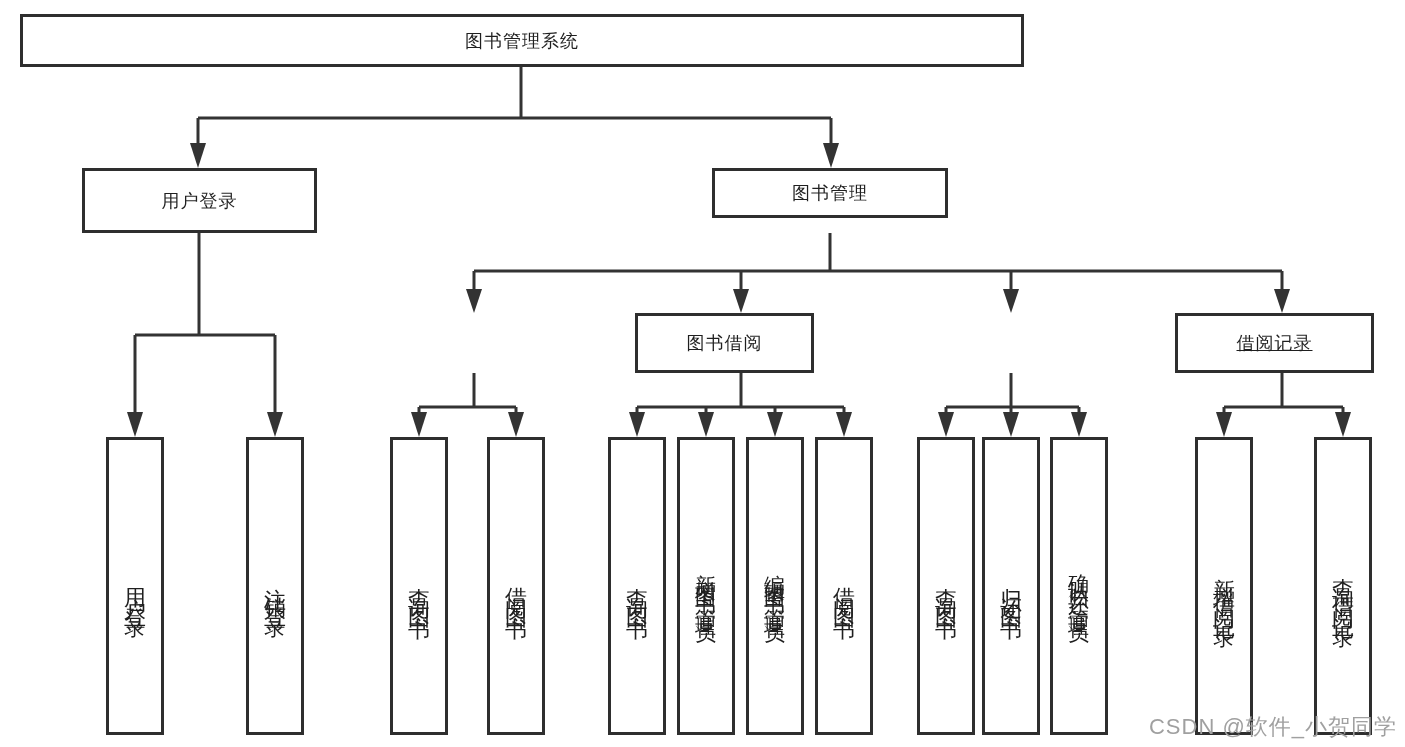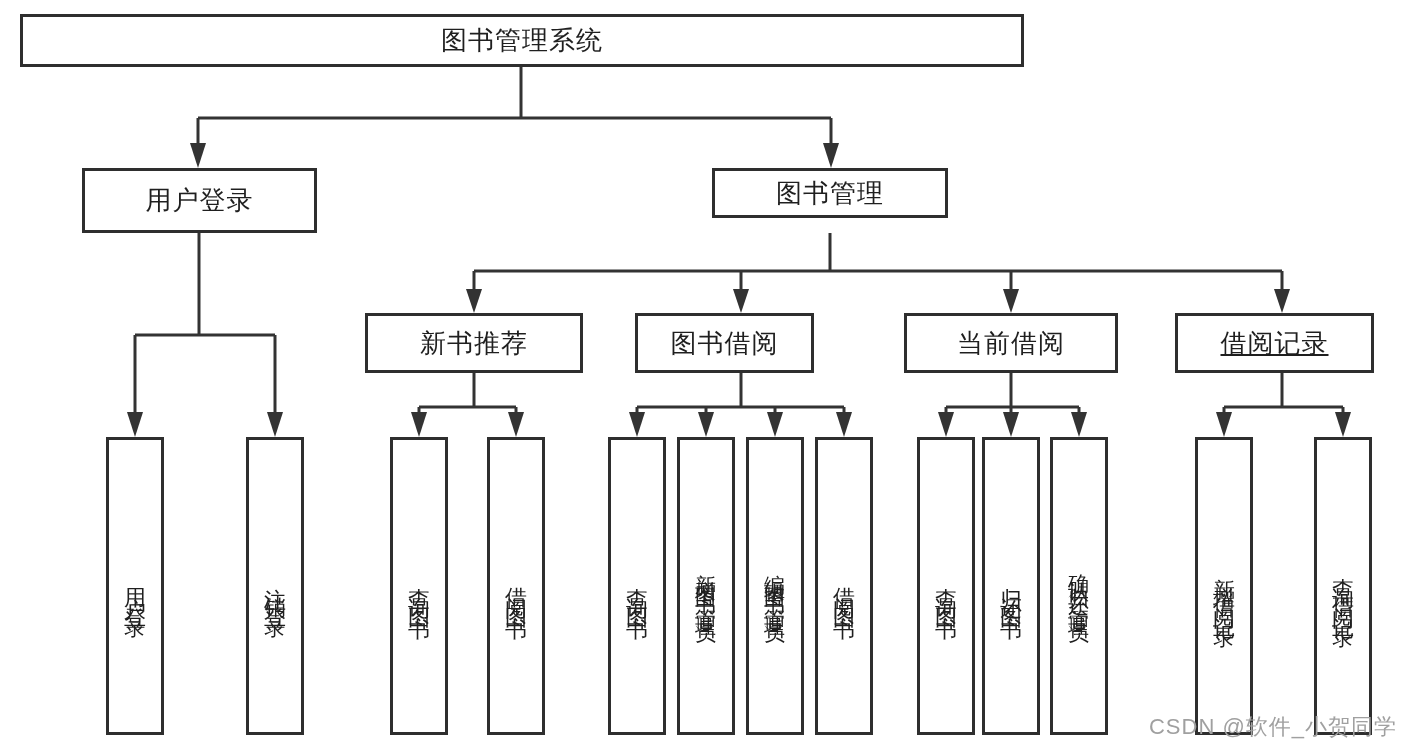--- a/index.html
+++ b/index.html
@@ -20,21 +20,21 @@
     left: 0; top: 0;
     width: 1405px; height: 747px;
   }
   .node {
     position: absolute;
     background: #ffffff;
     border: 3px solid #2e2e2e;
     display: flex;
     align-items: center;
     justify-content: center;
-    font-size: 26px;
+    font-size: 18px;
     letter-spacing: 1px;
     color: #1f1f1f;
     white-space: nowrap;
   }
   
   .root-box   { left: 20px;   top: 14px;  width: 1004px; height: 53px; }
   .lv2-a      { left: 82px;   top: 168px; width: 235px;  height: 65px; }
   .lv2-b      { left: 712px;  top: 168px; width: 236px;  height: 50px; }
   .lv3        { top: 313px; height: 60px; }
   .lv3-a      { left: 365px;  width: 218px; }
@@ -145,23 +145,21 @@
       <polygon points="1216,412 1232,412 1224,437"></polygon>
       <polygon points="1335,412 1351,412 1343,437"></polygon>
     </g>
   </svg>
 
   <div class="node root-box">图书管理系统</div>
 
   <div class="node lv2-a">用户登录</div>
   <div class="node lv2-b">图书管理</div>
 
-  <div class="node lv3 lv3-a">新书推荐</div>
   <div class="node lv3 lv3-b">图书借阅</div>
-  <div class="node lv3 lv3-c">当前借阅</div>
   <div class="node lv3 lv3-d">借阅记录</div>
 
   <div class="node leaf g1-1">用户登录</div>
   <div class="node leaf g1-2">注销登录</div>
 
   <div class="node leaf g2-1">查询图书</div>
   <div class="node leaf g2-2">借阅图书</div>
 
   <div class="node leaf g3-1">查询图书</div>
   <div class="node leaf long g3-2">新增图书（管理员）</div>

